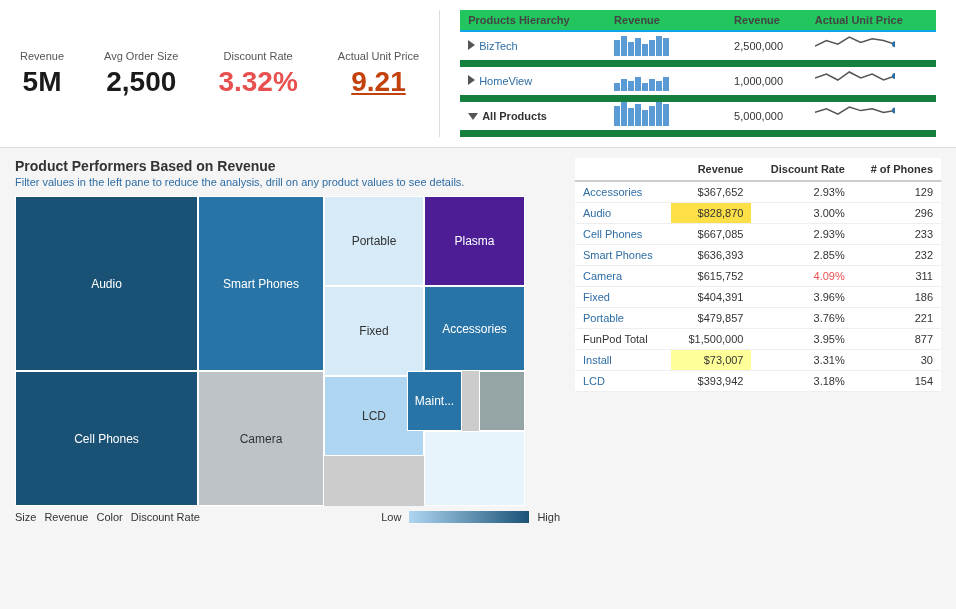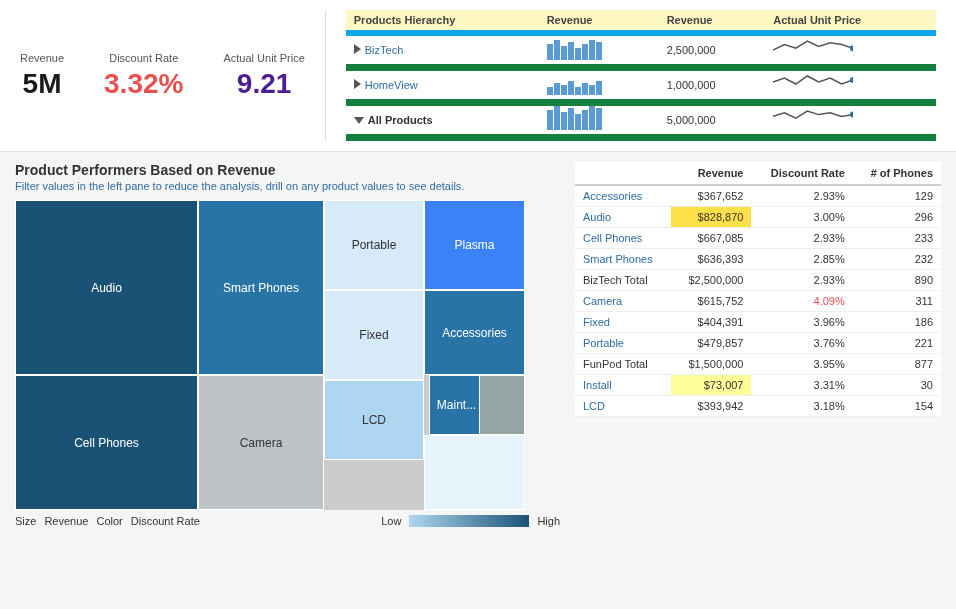--- a/index.html
+++ b/index.html
@@ -4,47 +4,47 @@
   <style>
     * { box-sizing: border-box; margin: 0; padding: 0; }
     body { font-family: Arial, sans-serif; background: #f5f5f5; font-size: 12px; color: #333; width: 956px; height: 609px; overflow: hidden; }
 
     .top-bar { background: white; border-bottom: 1px solid #ddd; padding: 10px 20px; display: flex; align-items: stretch; }
     .kpi-section { display: flex; gap: 40px; align-items: center; flex: 0 0 auto; }
     .kpi-item { text-align: center; }
     .kpi-label { font-size: 11px; color: #555; margin-bottom: 4px; }
     .kpi-value { font-size: 28px; font-weight: bold; color: #1a1a1a; }
     .kpi-value.red { color: #e85050; }
-    .kpi-value.blue { color: #4c1d95; }
+    .kpi-value.blue { color: #c2410c; text-decoration: underline; }
 
     .divider-v { width: 1px; background: #ddd; margin: 0 20px; }
 
     .hierarchy-table { flex: 1; }
     .hierarchy-table table { width: 100%; border-collapse: collapse; font-size: 11px; }
-    .hierarchy-table th { background: #fef9c3; padding: 4px 8px; text-align: left; font-weight: bold; color: #444; border-bottom: 6px solid #0ea5e9; }
+    .hierarchy-table th { background: #22c55e; padding: 4px 8px; text-align: left; font-weight: bold; color: #444; border-bottom: 2px solid #0ea5e9; }
     .hierarchy-table td { padding: 3px 8px; border-bottom: 7px solid #15803d; vertical-align: middle; }
     .hierarchy-table td.name { color: #2e6da4; cursor: pointer; }
     .hierarchy-table td.name.total { color: #333; font-weight: bold; }
     .mini-bar-cell { width: 120px; }
     .mini-bars { display: flex; align-items: flex-end; gap: 1px; height: 20px; }
     .mini-bar { width: 6px; background: #5b9bd5; display: inline-block; }
     .triangle-right { display: inline-block; width: 0; height: 0; border-top: 5px solid transparent; border-bottom: 5px solid transparent; border-left: 7px solid #555; margin-right: 4px; }
     .triangle-down { display: inline-block; width: 0; height: 0; border-left: 5px solid transparent; border-right: 5px solid transparent; border-top: 7px solid #555; margin-right: 4px; }
 
     .main-content { display: flex; padding: 10px 15px; gap: 15px; background: #f5f5f5; }
 
     .left-panel { flex: 0 0 545px; }
     .section-title { font-size: 14px; font-weight: bold; color: #333; margin-bottom: 2px; }
     .section-subtitle { font-size: 11px; color: #2e6da4; margin-bottom: 8px; }
 
     .treemap-container { position: relative; width: 510px; height: 310px; background: #ccc; }
     .treemap-cell { position: absolute; border: 1px solid white; display: flex; align-items: center; justify-content: center; text-align: center; color: white; font-size: 12px; cursor: pointer; }
     .treemap-cell.dark { background: #1a5276; }
     .treemap-cell.medium-dark { background: #2874a6; }
-    .treemap-cell.medium { background: #3b82f6; }
+    .treemap-cell.medium { background: #4c1d95; }
     .treemap-cell.light { background: #aed6f1; color: #333; }
     .treemap-cell.lighter { background: #d6eaf8; color: #333; }
     .treemap-cell.lightest { background: #e8f4fc; color: #333; }
     .treemap-cell.gray-light { background: #bdc3c7; color: #333; }
     .treemap-cell.gray-medium { background: #95a5a6; color: #333; }
 
     .legend-bar { display: flex; align-items: center; gap: 8px; margin-top: 5px; font-size: 11px; }
     .legend-gradient { width: 120px; height: 12px; background: linear-gradient(to right, #aed6f1, #1a5276); }
 
     .right-panel { flex: 1; }
@@ -57,20 +57,24 @@
     .highlight-yellow { background: #ffff99; }
   </style>
 </head>
 <body>
 
 <div class="top-bar">
   <div class="kpi-section">
     <div class="kpi-item">
       <div class="kpi-label">Revenue</div>
       <div class="kpi-value">5M</div>
+    </div>
+    <div class="kpi-item">
+      <div class="kpi-label">Avg Order Size</div>
+      <div class="kpi-value">2,500</div>
     </div>
     <div class="kpi-item">
       <div class="kpi-label">Discount Rate</div>
       <div class="kpi-value red">3.32%</div>
     </div>
     <div class="kpi-item">
       <div class="kpi-label">Actual Unit Price</div>
       <div class="kpi-value blue">9.21</div>
     </div>
   </div>
@@ -159,21 +163,21 @@
     <div class="treemap-container" id="treemap-container">
         <div class="treemap-cell dark" style="left: 0px; top: 0px; width: 183px; height: 175px;">Audio</div>
         <div class="treemap-cell medium-dark" style="left: 183px; top: 0px; width: 126px; height: 175px;">Smart Phones</div>
         <div class="treemap-cell lighter" style="left: 309px; top: 0px; width: 100px; height: 90px;">Portable</div>
         <div class="treemap-cell medium" style="left: 409px; top: 0px; width: 101px; height: 90px;">Plasma</div>
         <div class="treemap-cell dark" style="left: 0px; top: 175px; width: 183px; height: 135px;">Cell Phones</div>
         <div class="treemap-cell gray-light" style="left: 183px; top: 175px; width: 126px; height: 135px;">Camera</div>
         <div class="treemap-cell lighter" style="left: 309px; top: 90px; width: 100px; height: 90px;">Fixed</div>
         <div class="treemap-cell medium-dark" style="left: 409px; top: 90px; width: 101px; height: 85px;">Accessories</div>
         <div class="treemap-cell light" style="left: 309px; top: 180px; width: 100px; height: 80px;">LCD</div>
-        <div class="treemap-cell medium-dark" style="left: 414px; top: 175px; width: 55px; height: 60px;">Maint...</div>
+        <div class="treemap-cell medium-dark" style="left: 392px; top: 175px; width: 55px; height: 60px;">Maint...</div>
         <div class="treemap-cell gray-medium" style="left: 464px; top: 175px; width: 46px; height: 60px;"></div>
         <div class="treemap-cell lightest" style="left: 409px; top: 235px; width: 101px; height: 75px;"></div>
       </div>
     <div class="legend-bar">
       <span>Size</span>
       <span>Revenue</span>
       <span>Color</span>
       <span>Discount Rate</span>
       <span style="margin-left:auto;">Low</span>
       <div class="legend-gradient"></div>
@@ -210,26 +214,20 @@
             <td>2.93%</td>
             <td>233</td>
           </tr>
           <tr>
             <td>Smart Phones</td>
             <td>$636,393</td>
             <td>2.85%</td>
             <td>232</td>
           </tr>
           <tr>
-            <td style="color: rgb(51, 51, 51);">BizTech Total</td>
-            <td>$2,500,000</td>
-            <td>2.93%</td>
-            <td>890</td>
-          </tr>
-          <tr>
             <td>Camera</td>
             <td>$615,752</td>
             <td style="color: rgb(232, 80, 80);">4.09%</td>
             <td>311</td>
           </tr>
           <tr>
             <td>Fixed</td>
             <td>$404,391</td>
             <td>3.96%</td>
             <td>186</td>

